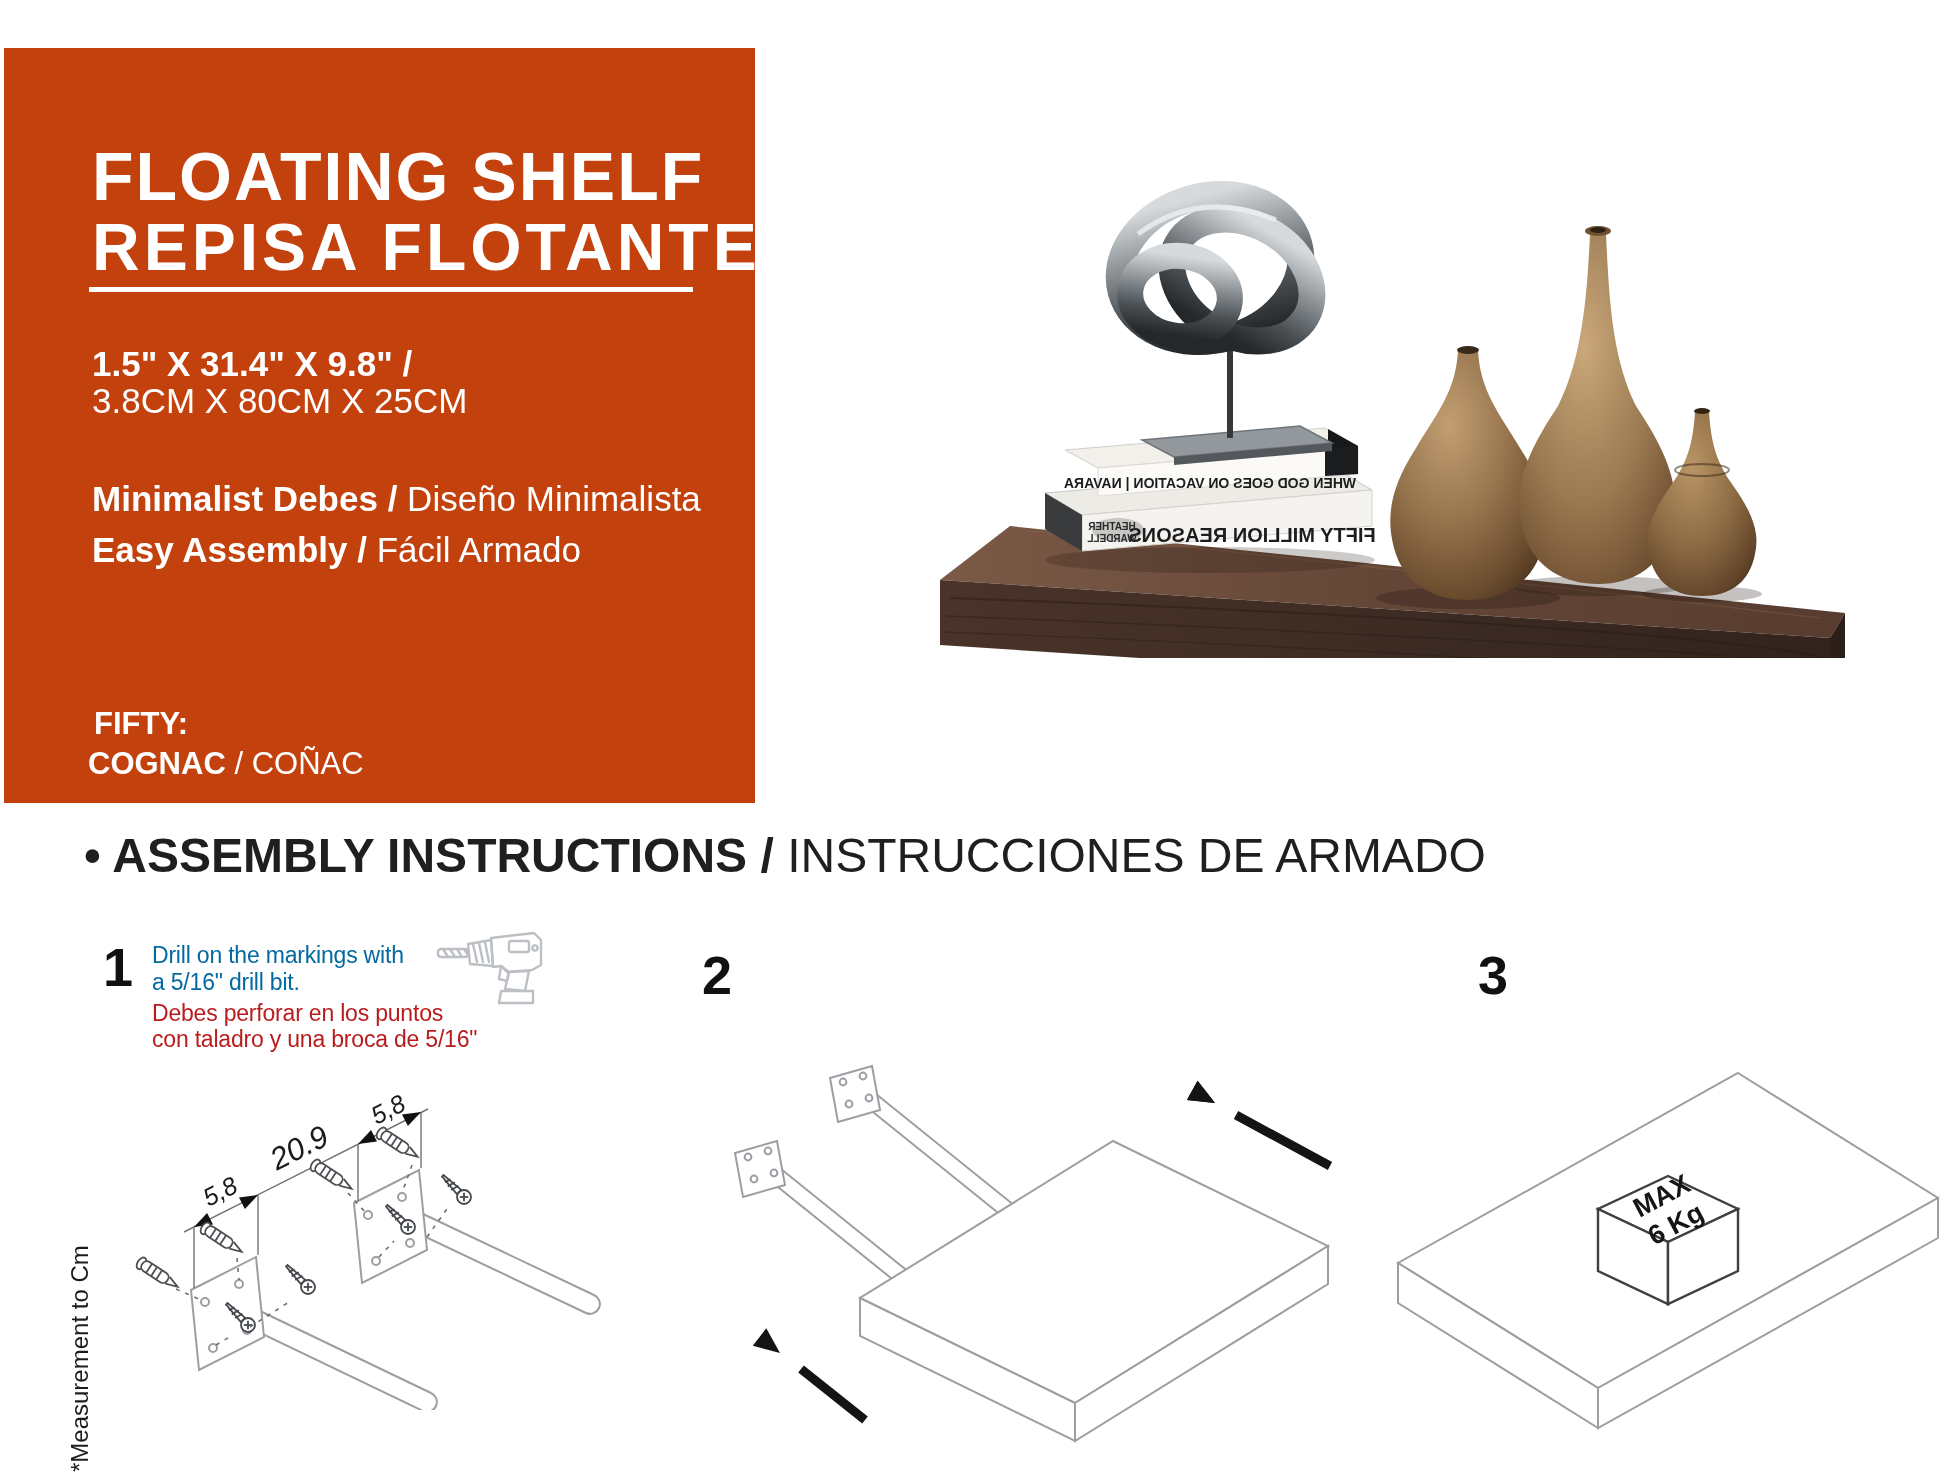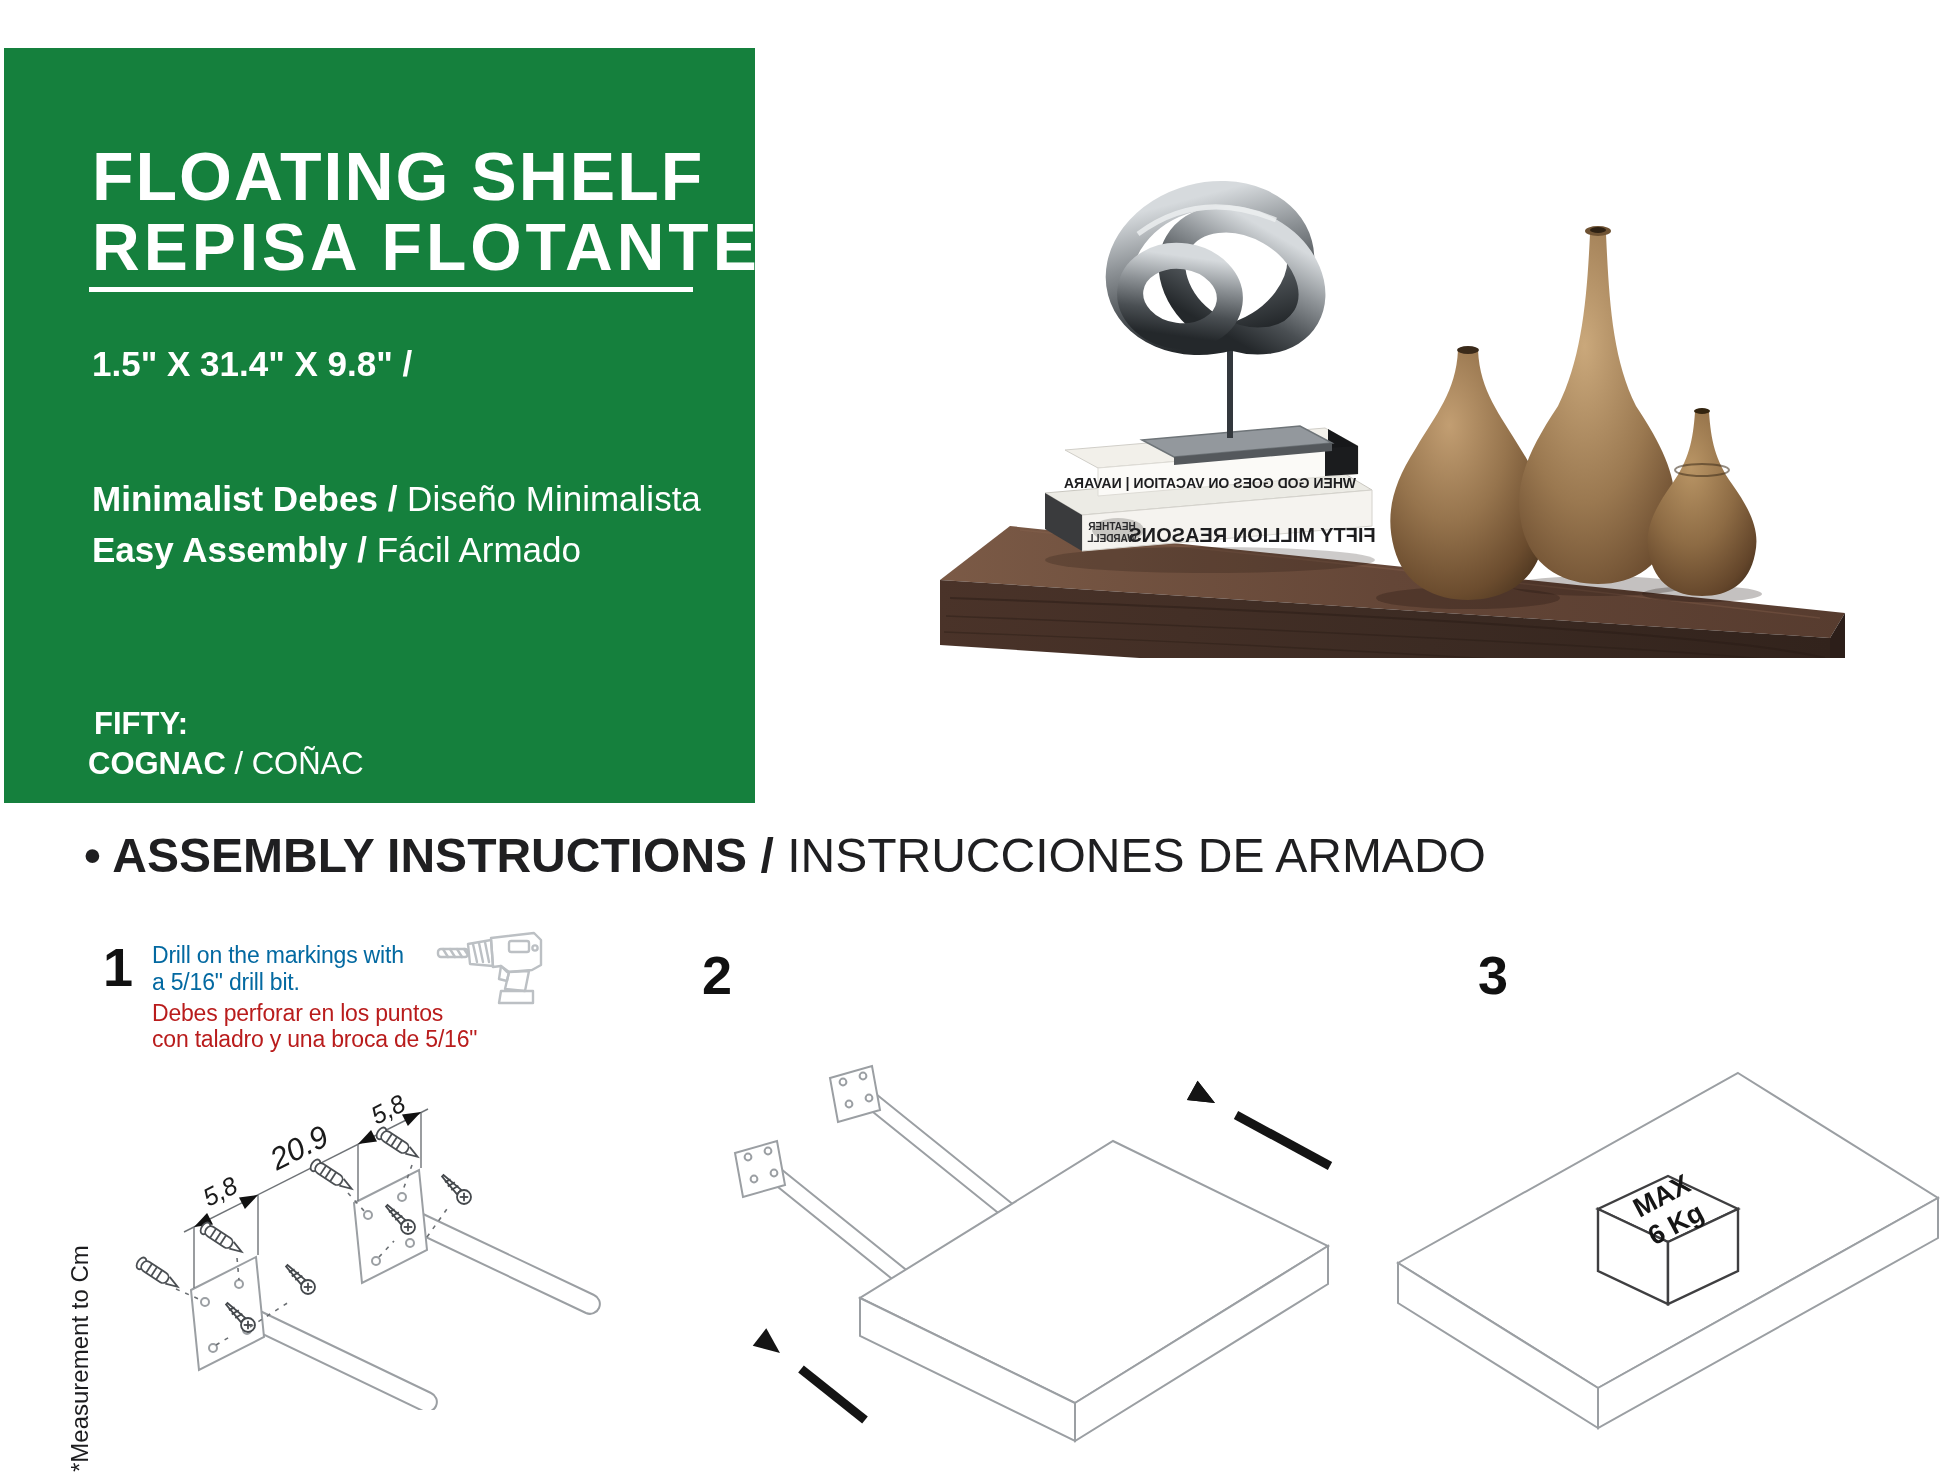--- a/index.html
+++ b/index.html
@@ -6,21 +6,21 @@
   body{
     width:1946px;height:1476px;position:relative;background:#ffffff;
     font-family:"Liberation Sans", sans-serif;overflow:hidden;color:#1c1c1e;
   }
   .abs{position:absolute;}
   p,h1,h2{margin:0;padding:0;}
 
   
   .panel{
     position:absolute;left:4px;top:48px;width:751px;height:755px;
-    background:#15803d;color:#ffffff;
+    background:#c2410c;color:#ffffff;
   }
   .panel .title-en{position:absolute;left:88px;top:94px;font-size:68px;font-weight:700;letter-spacing:2px;line-height:1;white-space:nowrap;}
   .panel .title-es{position:absolute;left:88px;top:166px;font-size:66px;font-weight:700;letter-spacing:4px;line-height:1;white-space:nowrap;}
   .panel .rule{position:absolute;left:85px;top:239px;width:604px;height:5px;background:#ffffff;}
   .panel .dims-label{position:absolute;left:88px;top:260px;font-size:35px;line-height:1.1;white-space:nowrap;}
   .panel .dims-in{position:absolute;left:88px;top:297px;font-size:35px;font-weight:700;line-height:1.1;white-space:nowrap;}
   .panel .dims-cm{position:absolute;left:88px;top:334px;font-size:35px;font-weight:400;line-height:1.1;white-space:nowrap;}
   .panel .feat1{position:absolute;left:88px;top:432px;font-size:35px;line-height:1.1;white-space:nowrap;}
   .panel .feat2{position:absolute;left:88px;top:483px;font-size:35px;line-height:1.1;white-space:nowrap;}
   .panel .color-label{position:absolute;left:90px;top:659px;font-size:31px;font-weight:700;line-height:1.1;}
@@ -49,20 +49,21 @@
   .dim-label{font-style:italic;fill:#1a1a1a;}
 </style>
 </head>
 <body>
 
 <section class="panel">
   <h1 class="title-en">FLOATING SHELF</h1>
   <h2 class="title-es">REPISA FLOTANTE</h2>
   <div class="rule"></div>
   <p class="dims-in">1.5" X 31.4" X 9.8" /</p>
+  <p class="dims-cm">3.8CM X 80CM X 25CM</p>
   <p class="feat1"><b>Minimalist Debes /</b> <span>Diseño Minimalista</span></p>
   <p class="feat2"><b>Easy Assembly /</b> <span>Fácil Armado</span></p>
   <p class="color-label">FIFTY:</p>
   <p class="color-value"><b>COGNAC</b> <span>/ COÑAC</span></p>
 </section>
 
 <svg class="abs" style="left:880px;top:118px;" width="1000" height="540" viewBox="0 0 1000 540">
   <defs>
     <linearGradient id="woodTop" x1="0" y1="0" x2="1" y2="0">
       <stop offset="0" stop-color="#7b5a46"></stop>

